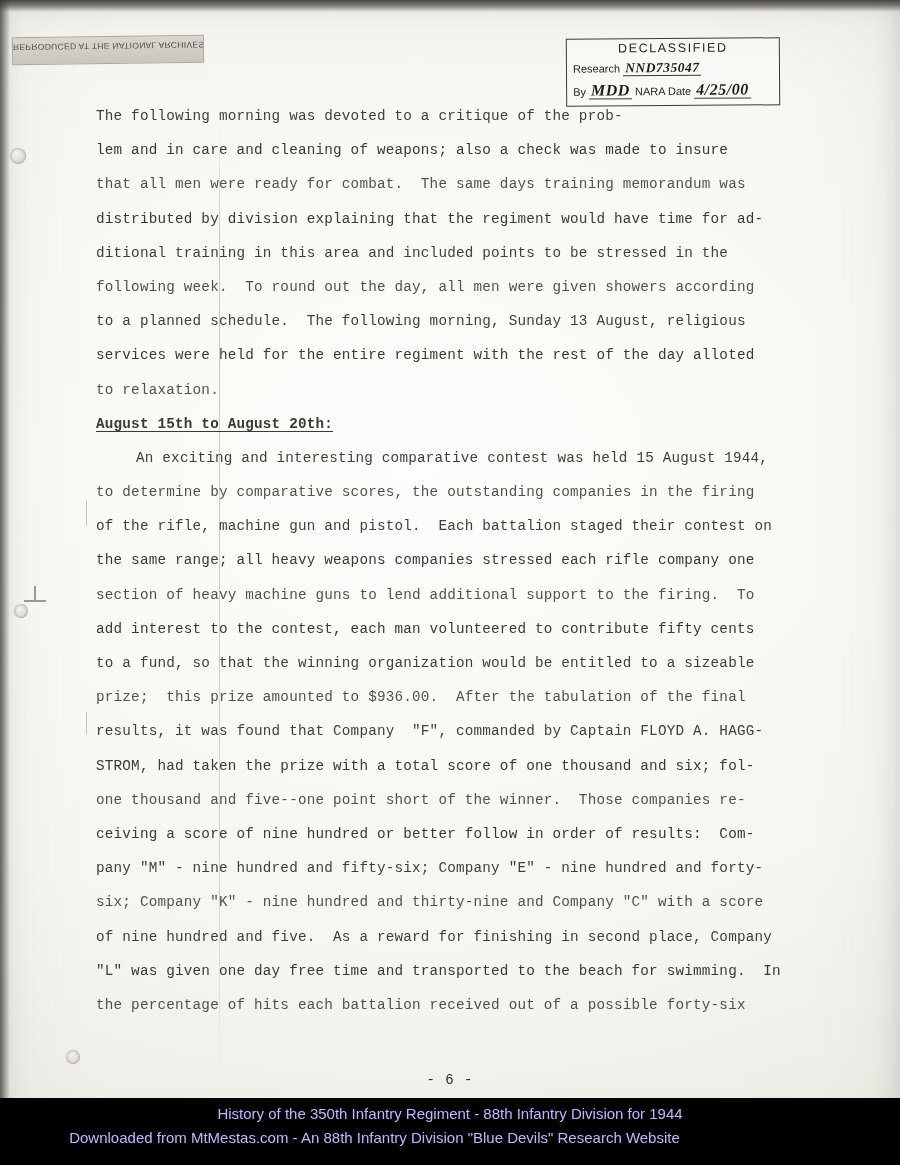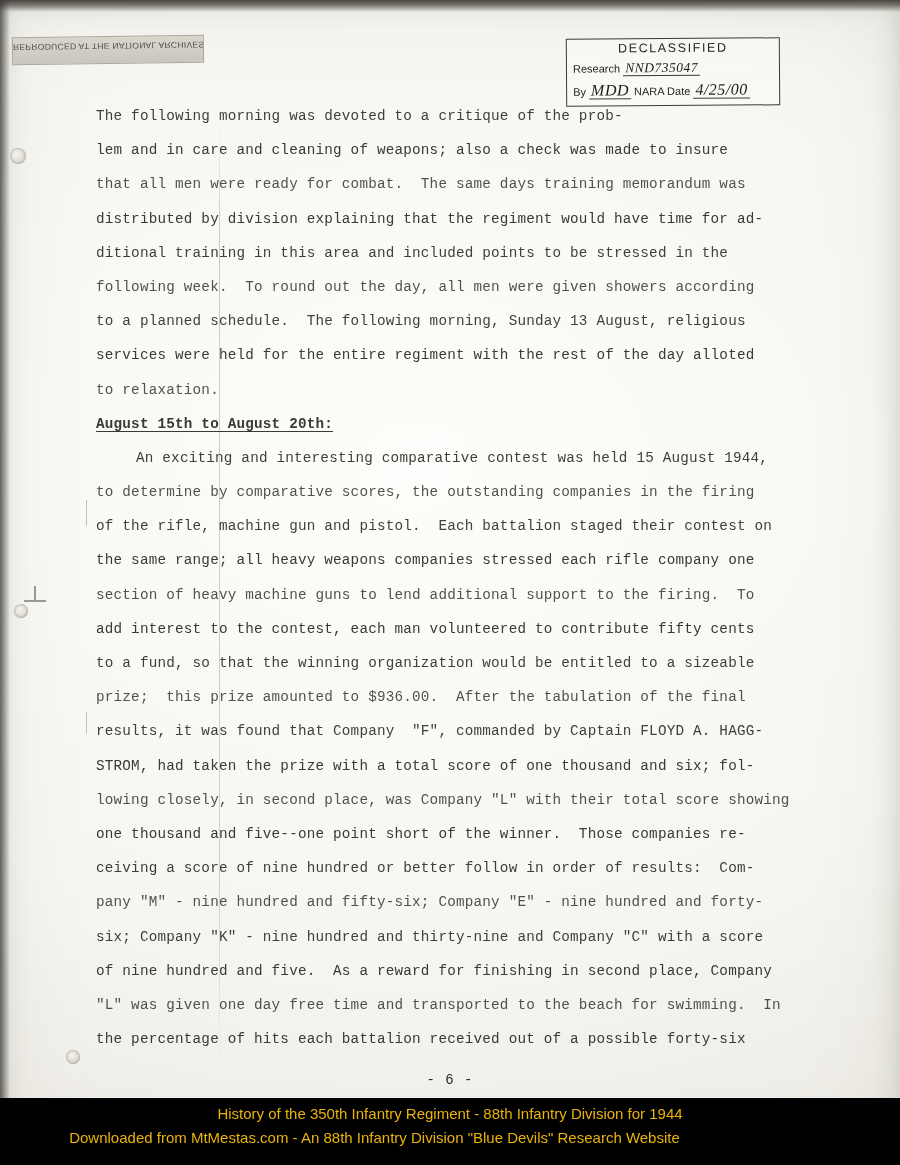--- a/index.html
+++ b/index.html
@@ -99,21 +99,21 @@
     top: 2px;
     text-align: center;
     font-size: 12.5px;
     letter-spacing: 1.6px;
   }
   .declass-row2 { top: 21px; font-size: 11px; padding-left: 6px; }
   .declass-row3 { top: 42px; font-size: 11px; padding-left: 6px; }
   .hand {
     font-family: "Liberation Serif", serif;
     font-style: italic;
-    font-weight: normal;
+    font-weight: bold;
     font-size: 13.5px;
     color: #1d1c18;
     letter-spacing: .5px;
     border-bottom: 1px solid #3b3a35;
     padding: 0 2px;
   }
   .hand.small { font-size: 16px; }
 
   
   .punch {
@@ -199,21 +199,21 @@
   }
 
   
   #footer {
     position: absolute;
     left: 0;
     top: 1098px;
     width: 900px;
     height: 67px;
     background: #000;
-    color: #eab308;
+    color: #c4b5fd;
     text-align: center;
     font-family: "Liberation Sans", sans-serif;
   }
   #footer .f1 {
     position: absolute;
     top: 7px; left: 0; width: 900px;
     font-size: 15px;
   }
   #footer .f2 {
     position: absolute;
@@ -265,21 +265,20 @@
     <div class="tline indent"><span class="t">An exciting and interesting comparative contest was held 15 August 1944,</span></div>
     <div class="tline"><span class="t">to determine by comparative scores, the outstanding companies in the firing</span></div>
     <div class="tline"><span class="t">of the rifle, machine gun and pistol.  Each battalion staged their contest on</span></div>
     <div class="tline"><span class="t">the same range; all heavy weapons companies stressed each rifle company one</span></div>
     <div class="tline"><span class="t">section of heavy machine guns to lend additional support to the firing.  To</span></div>
     <div class="tline"><span class="t">add interest to the contest, each man volunteered to contribute fifty cents</span></div>
     <div class="tline"><span class="t">to a fund, so that the winning organization would be entitled to a sizeable</span></div>
     <div class="tline"><span class="t">prize;  this prize amounted to $936.00.  After the tabulation of the final</span></div>
     <div class="tline"><span class="t">results, it was found that Company  "F", commanded by Captain FLOYD A. HAGG-</span></div>
     <div class="tline"><span class="t">STROM, had taken the prize with a total score of one thousand and six; fol-</span></div>
-    <div class="tline"><span class="t">lowing closely, in second place, was Company "L" with their total score showing</span></div>
     <div class="tline"><span class="t">one thousand and five--one point short of the winner.  Those companies re-</span></div>
     <div class="tline"><span class="t">ceiving a score of nine hundred or better follow in order of results:  Com-</span></div>
     <div class="tline"><span class="t">pany "M" - nine hundred and fifty-six; Company "E" - nine hundred and forty-</span></div>
     <div class="tline"><span class="t">six; Company "K" - nine hundred and thirty-nine and Company "C" with a score</span></div>
     <div class="tline"><span class="t">of nine hundred and five.  As a reward for finishing in second place, Company</span></div>
     <div class="tline"><span class="t">"L" was given one day free time and transported to the beach for swimming.  In</span></div>
     <div class="tline"><span class="t">the percentage of hits each battalion received out of a possible forty-six</span></div>
   </div>
 
   <div id="page-number">- 6 -</div>

